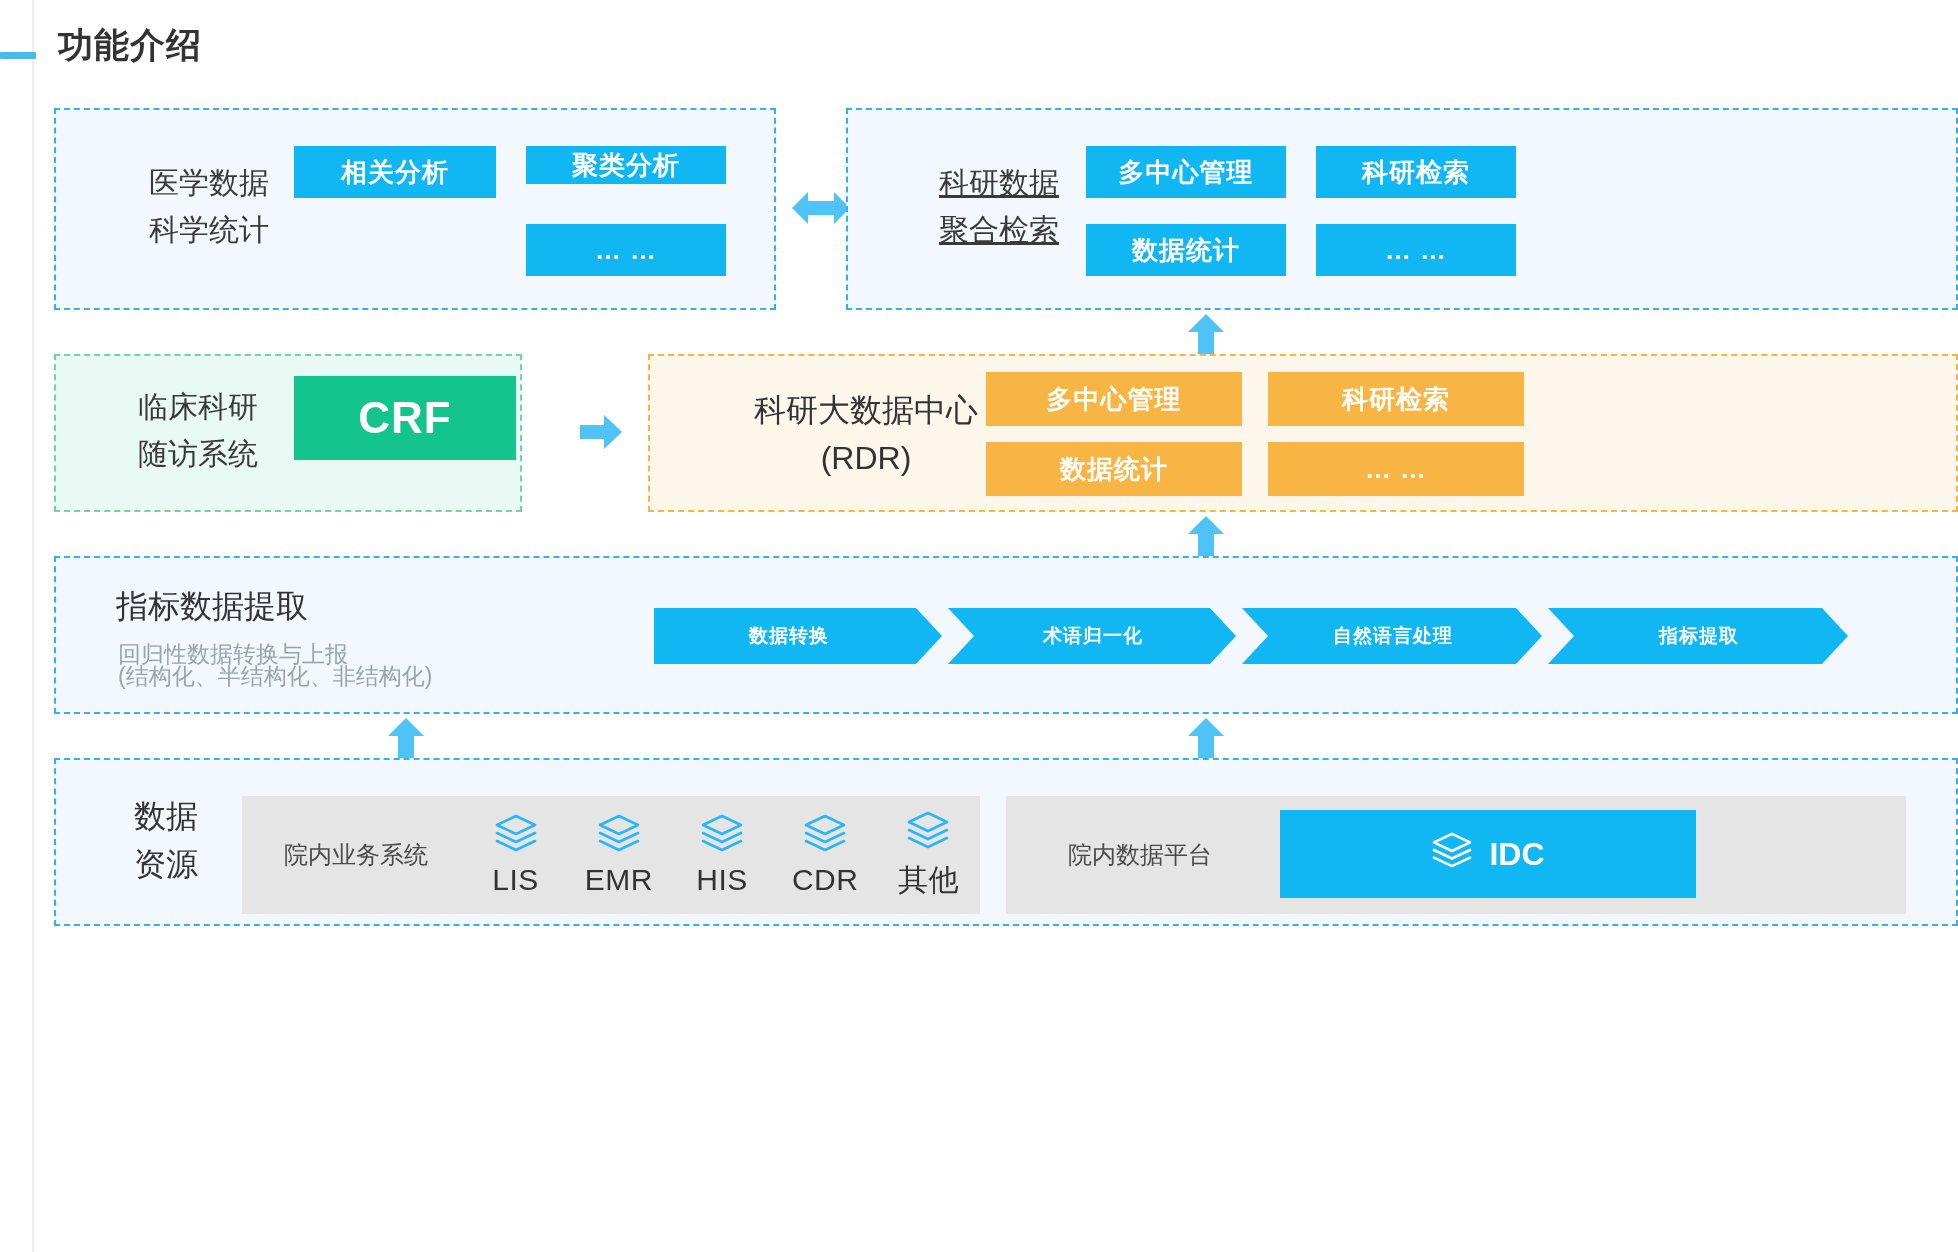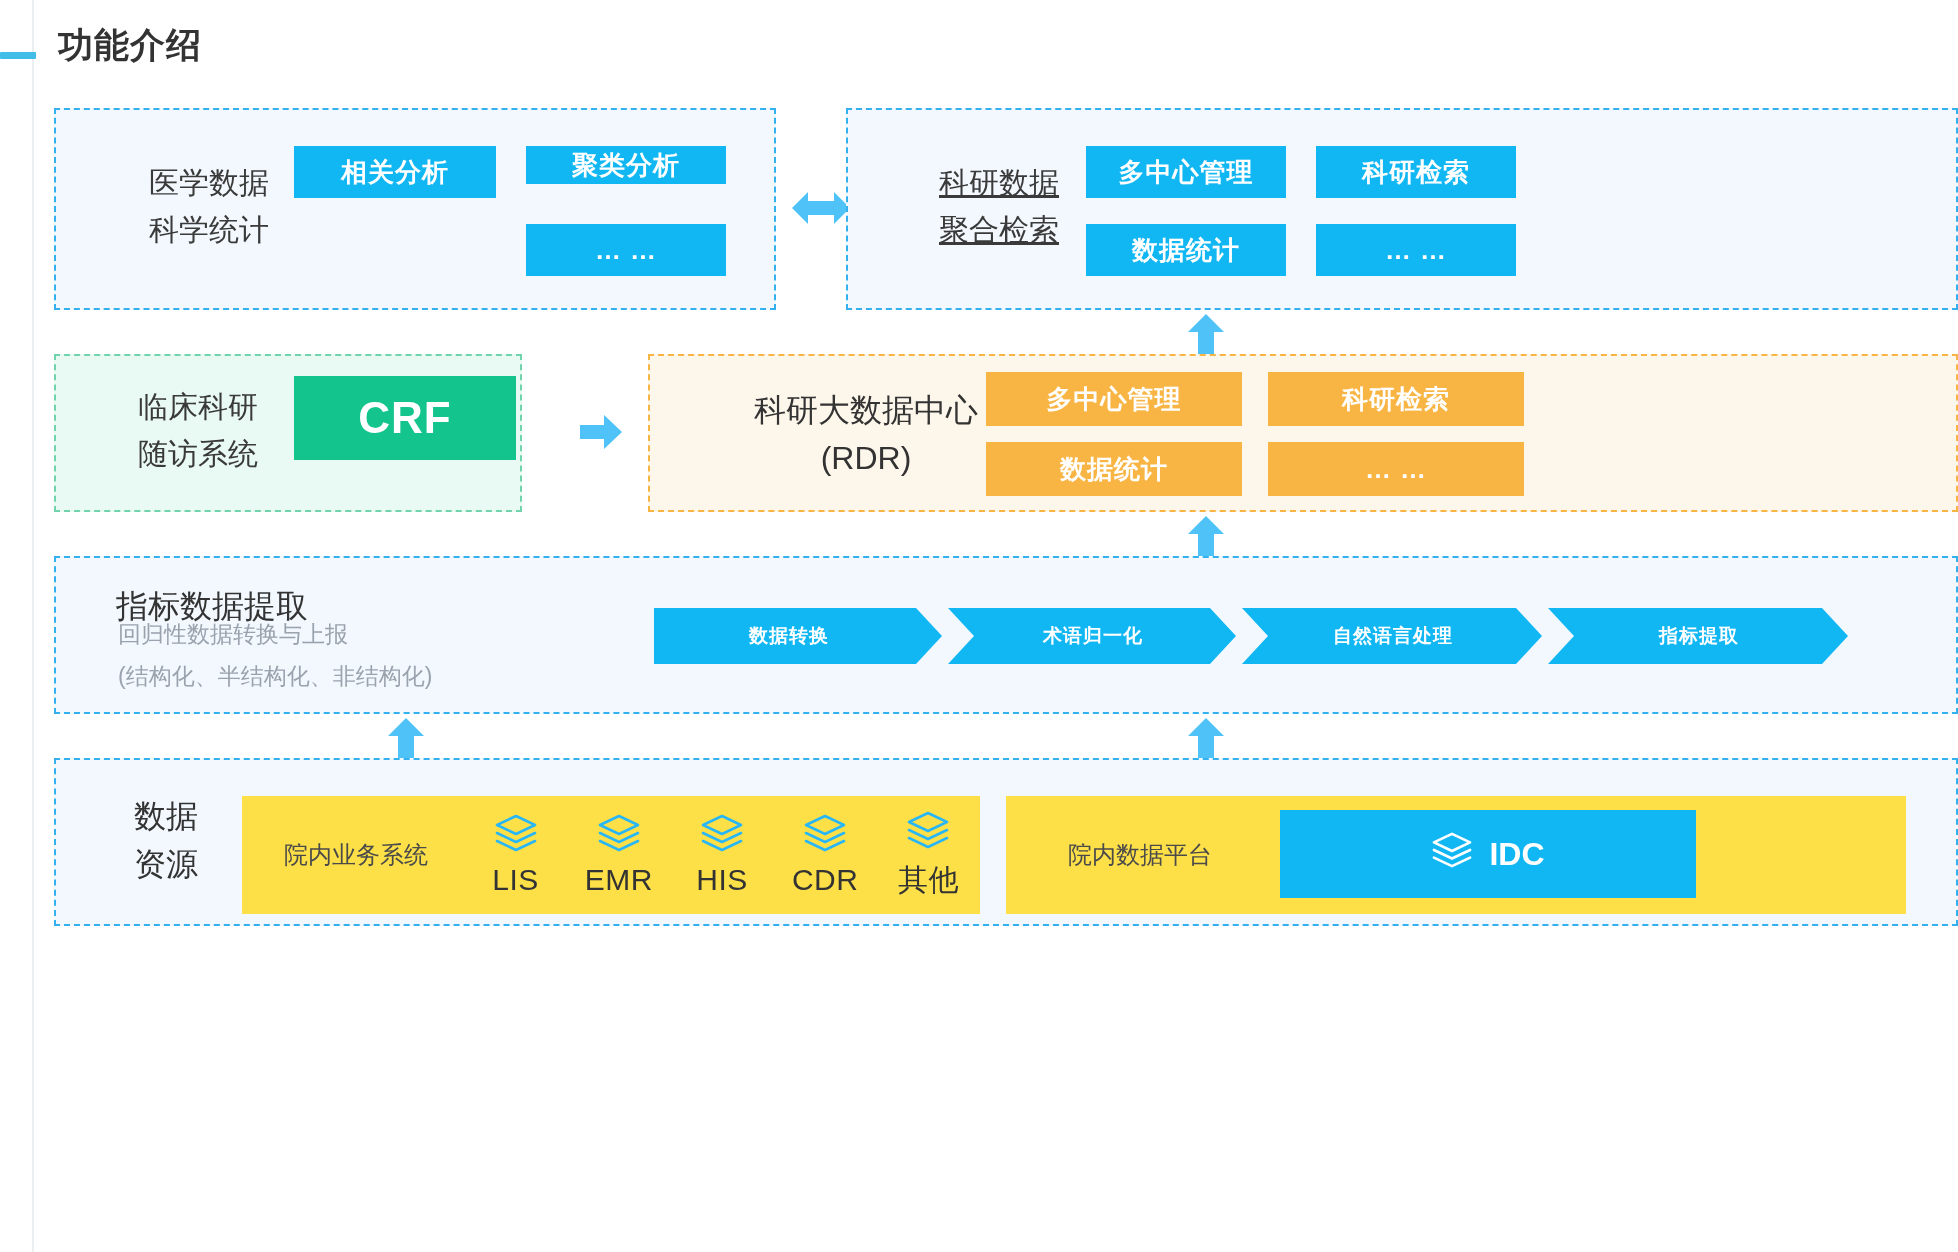--- a/index.html
+++ b/index.html
@@ -60,21 +60,21 @@
     background: #11b7f3;
     display: flex; align-items: center; justify-content: center;
     color: #fff; font-size: 19px; font-weight: bold; letter-spacing: 1px;
     padding-right: 18px;
   }
   .chev.start { clip-path: polygon(0 0, calc(100% - 26px) 0, 100% 50%, calc(100% - 26px) 100%, 0 100%); }
   .chev.mid   { clip-path: polygon(0 0, calc(100% - 26px) 0, 100% 50%, calc(100% - 26px) 100%, 0 100%, 26px 50%); padding-left: 20px;}
 
   
   .res-card {
-    position: absolute; background: #fde047;
+    position: absolute; background: #e5e5e5;
     display: flex; align-items: center;
   }
   .res-card-title {
     font-size: 24px; color: #4a4a4a; white-space: nowrap;
   }
   .res-item {
     display: flex; flex-direction: column; align-items: center; justify-content: center;
   }
   .res-item-label {
     margin-top: 6px; font-size: 30px; color: #333333; letter-spacing: .5px;
@@ -156,21 +156,21 @@
   </div>
 
   <div class="arrow" style="left:1186px; top:516px; width:40px; height:42px;">
     <svg width="40" height="42" viewBox="0 0 40 42">
       <path d="M20 0 L38 18 L28 18 L28 42 L12 42 L12 18 L2 18 Z" fill="#4fc3f7"></path>
     </svg>
   </div>
 
   <div class="sec blue" style="left:54px; top:556px; width:1904px; height:158px;">
     <div class="big-label" style="left:60px; top:24px; width:260px; text-align:left;">指标数据提取</div>
-    <div class="sub" style="left:62px; top:60px;">回归性数据转换与上报</div>
+    <div class="sub" style="left:62px; top:80px;">回归性数据转换与上报</div>
     <div class="sub" style="left:62px; top:102px;">(结构化、半结构化、非结构化)</div>
 
     <div class="chev start" style="left:598px; top:50px; width:288px;">数据转换</div>
     <div class="chev mid" style="left:892px; top:50px; width:288px;">术语归一化</div>
     <div class="chev mid" style="left:1492px; top:50px; width:300px;">指标提取</div>
     <div class="chev mid" style="left:1186px; top:50px; width:300px;">自然语言处理</div>
   </div>
 
   <div class="arrow" style="left:386px; top:718px; width:40px; height:42px;">
     <svg width="40" height="42" viewBox="0 0 40 42">

